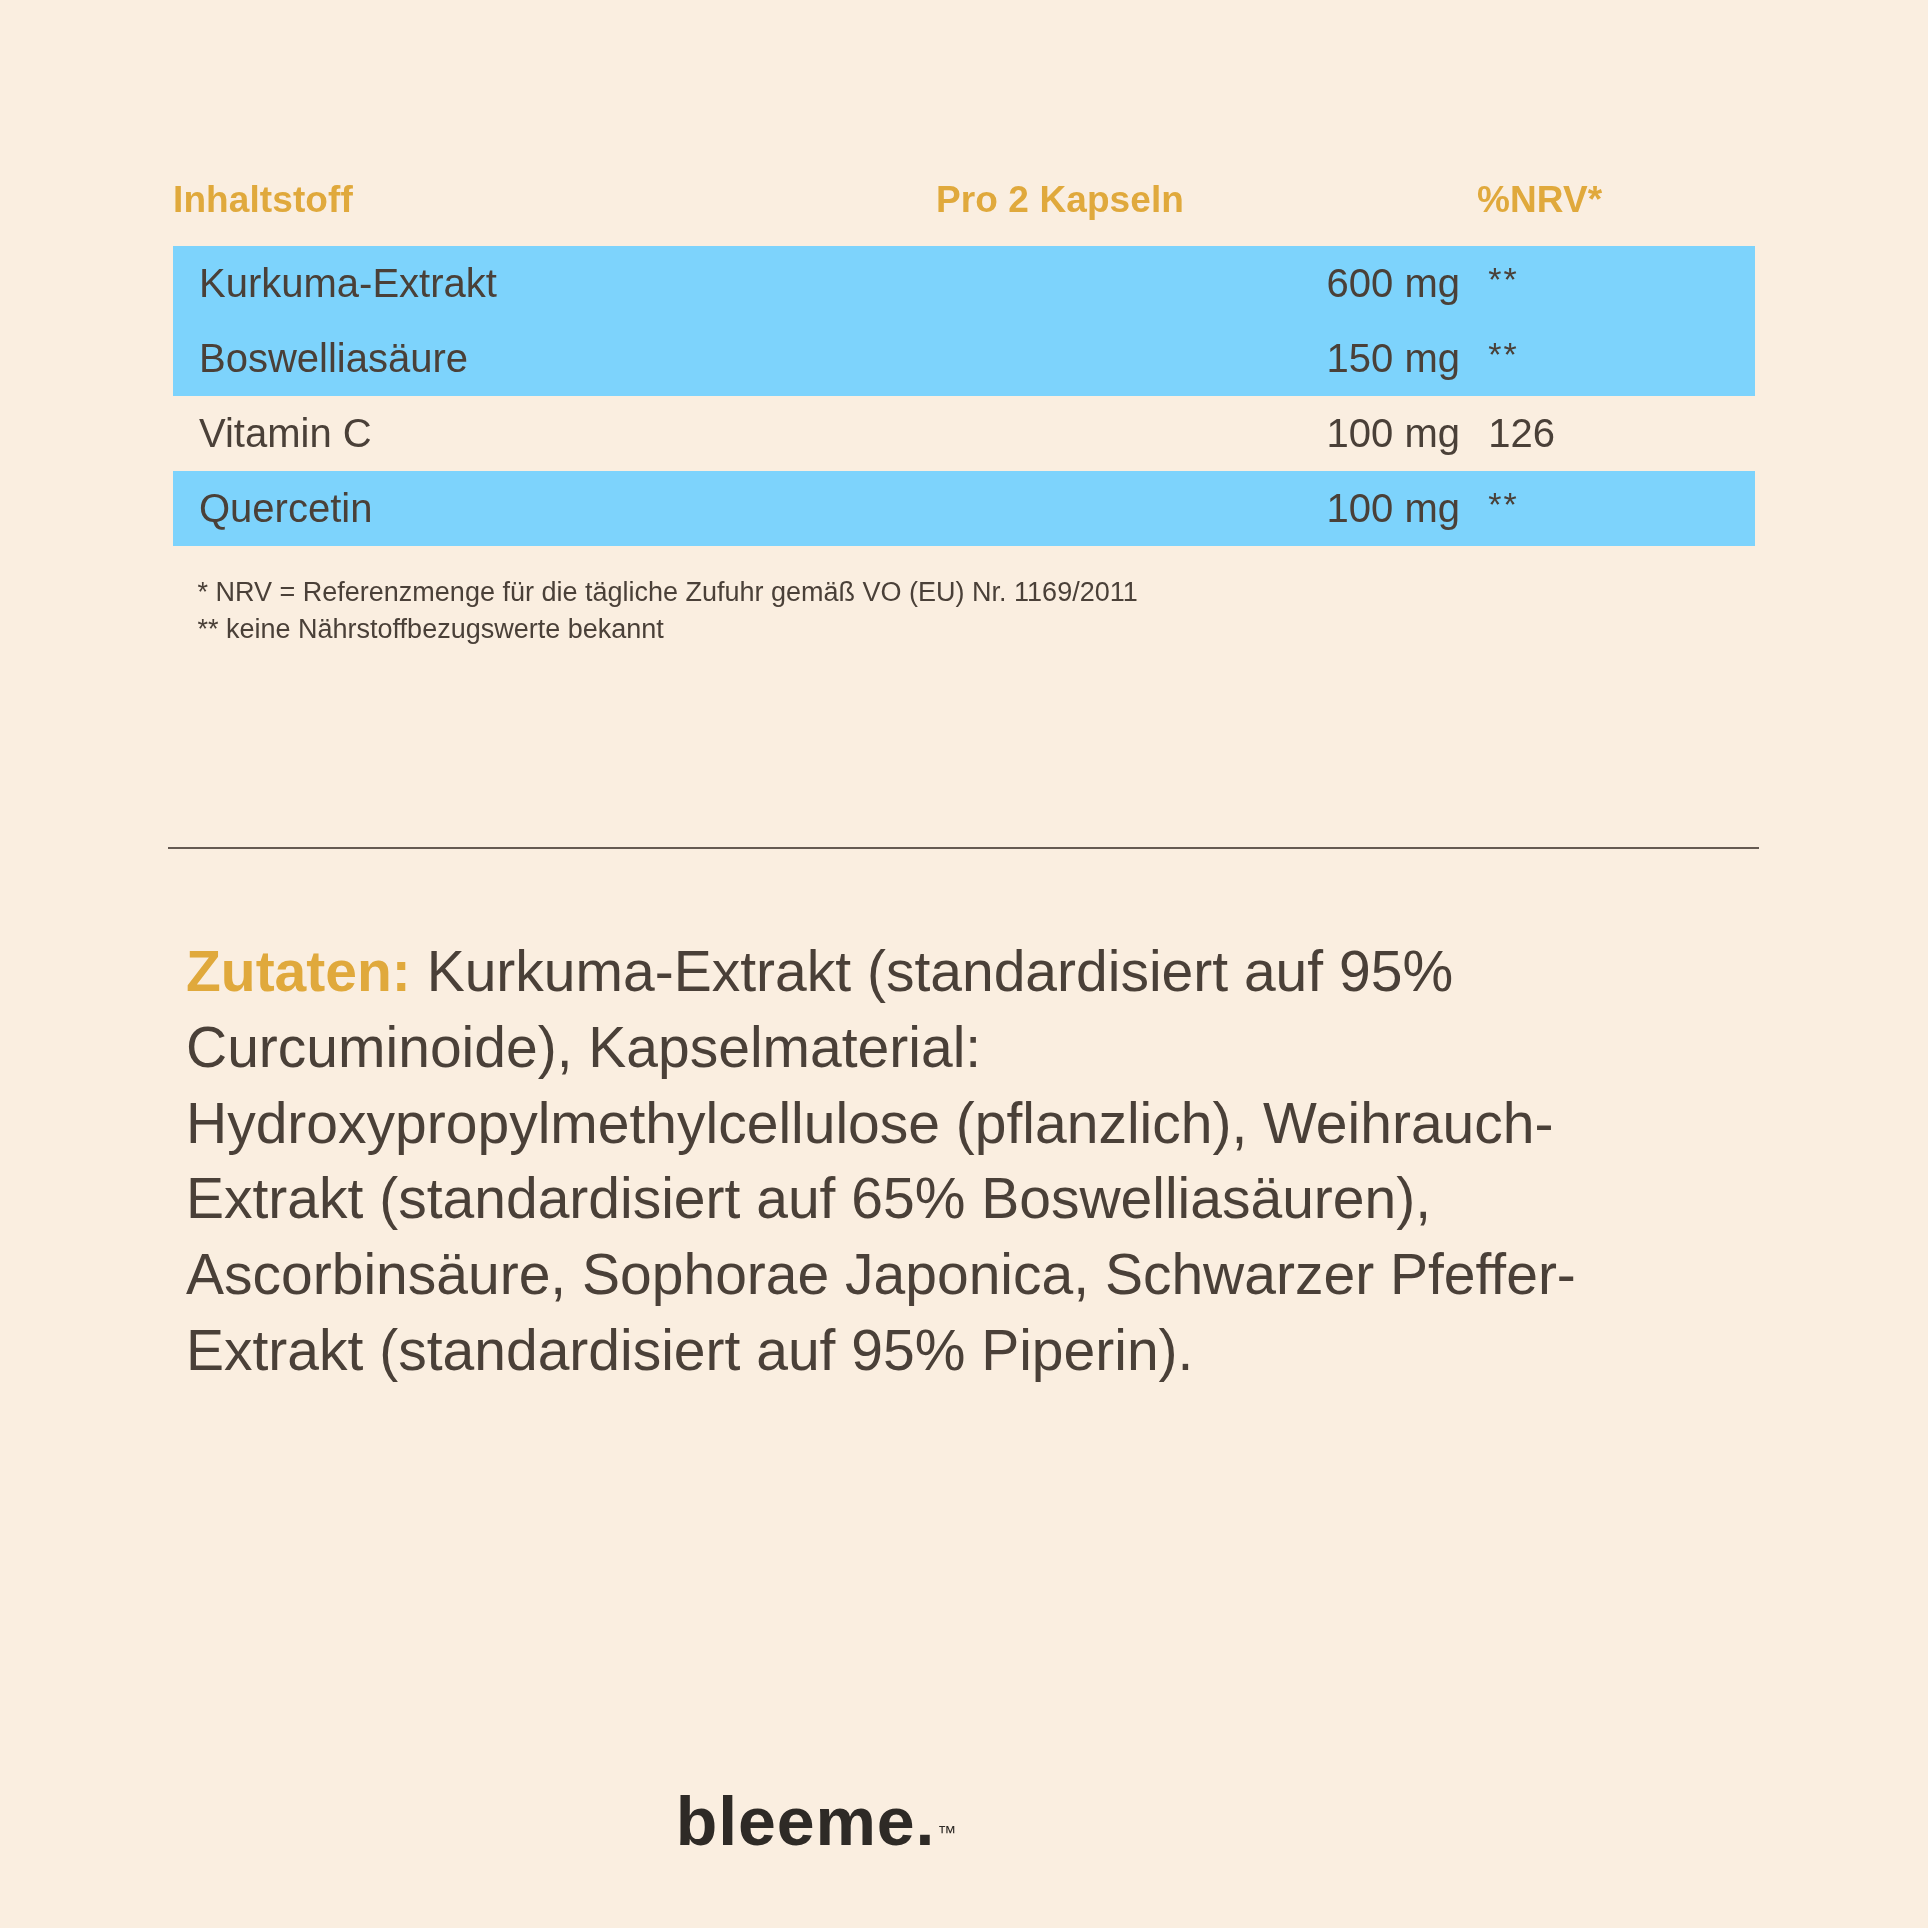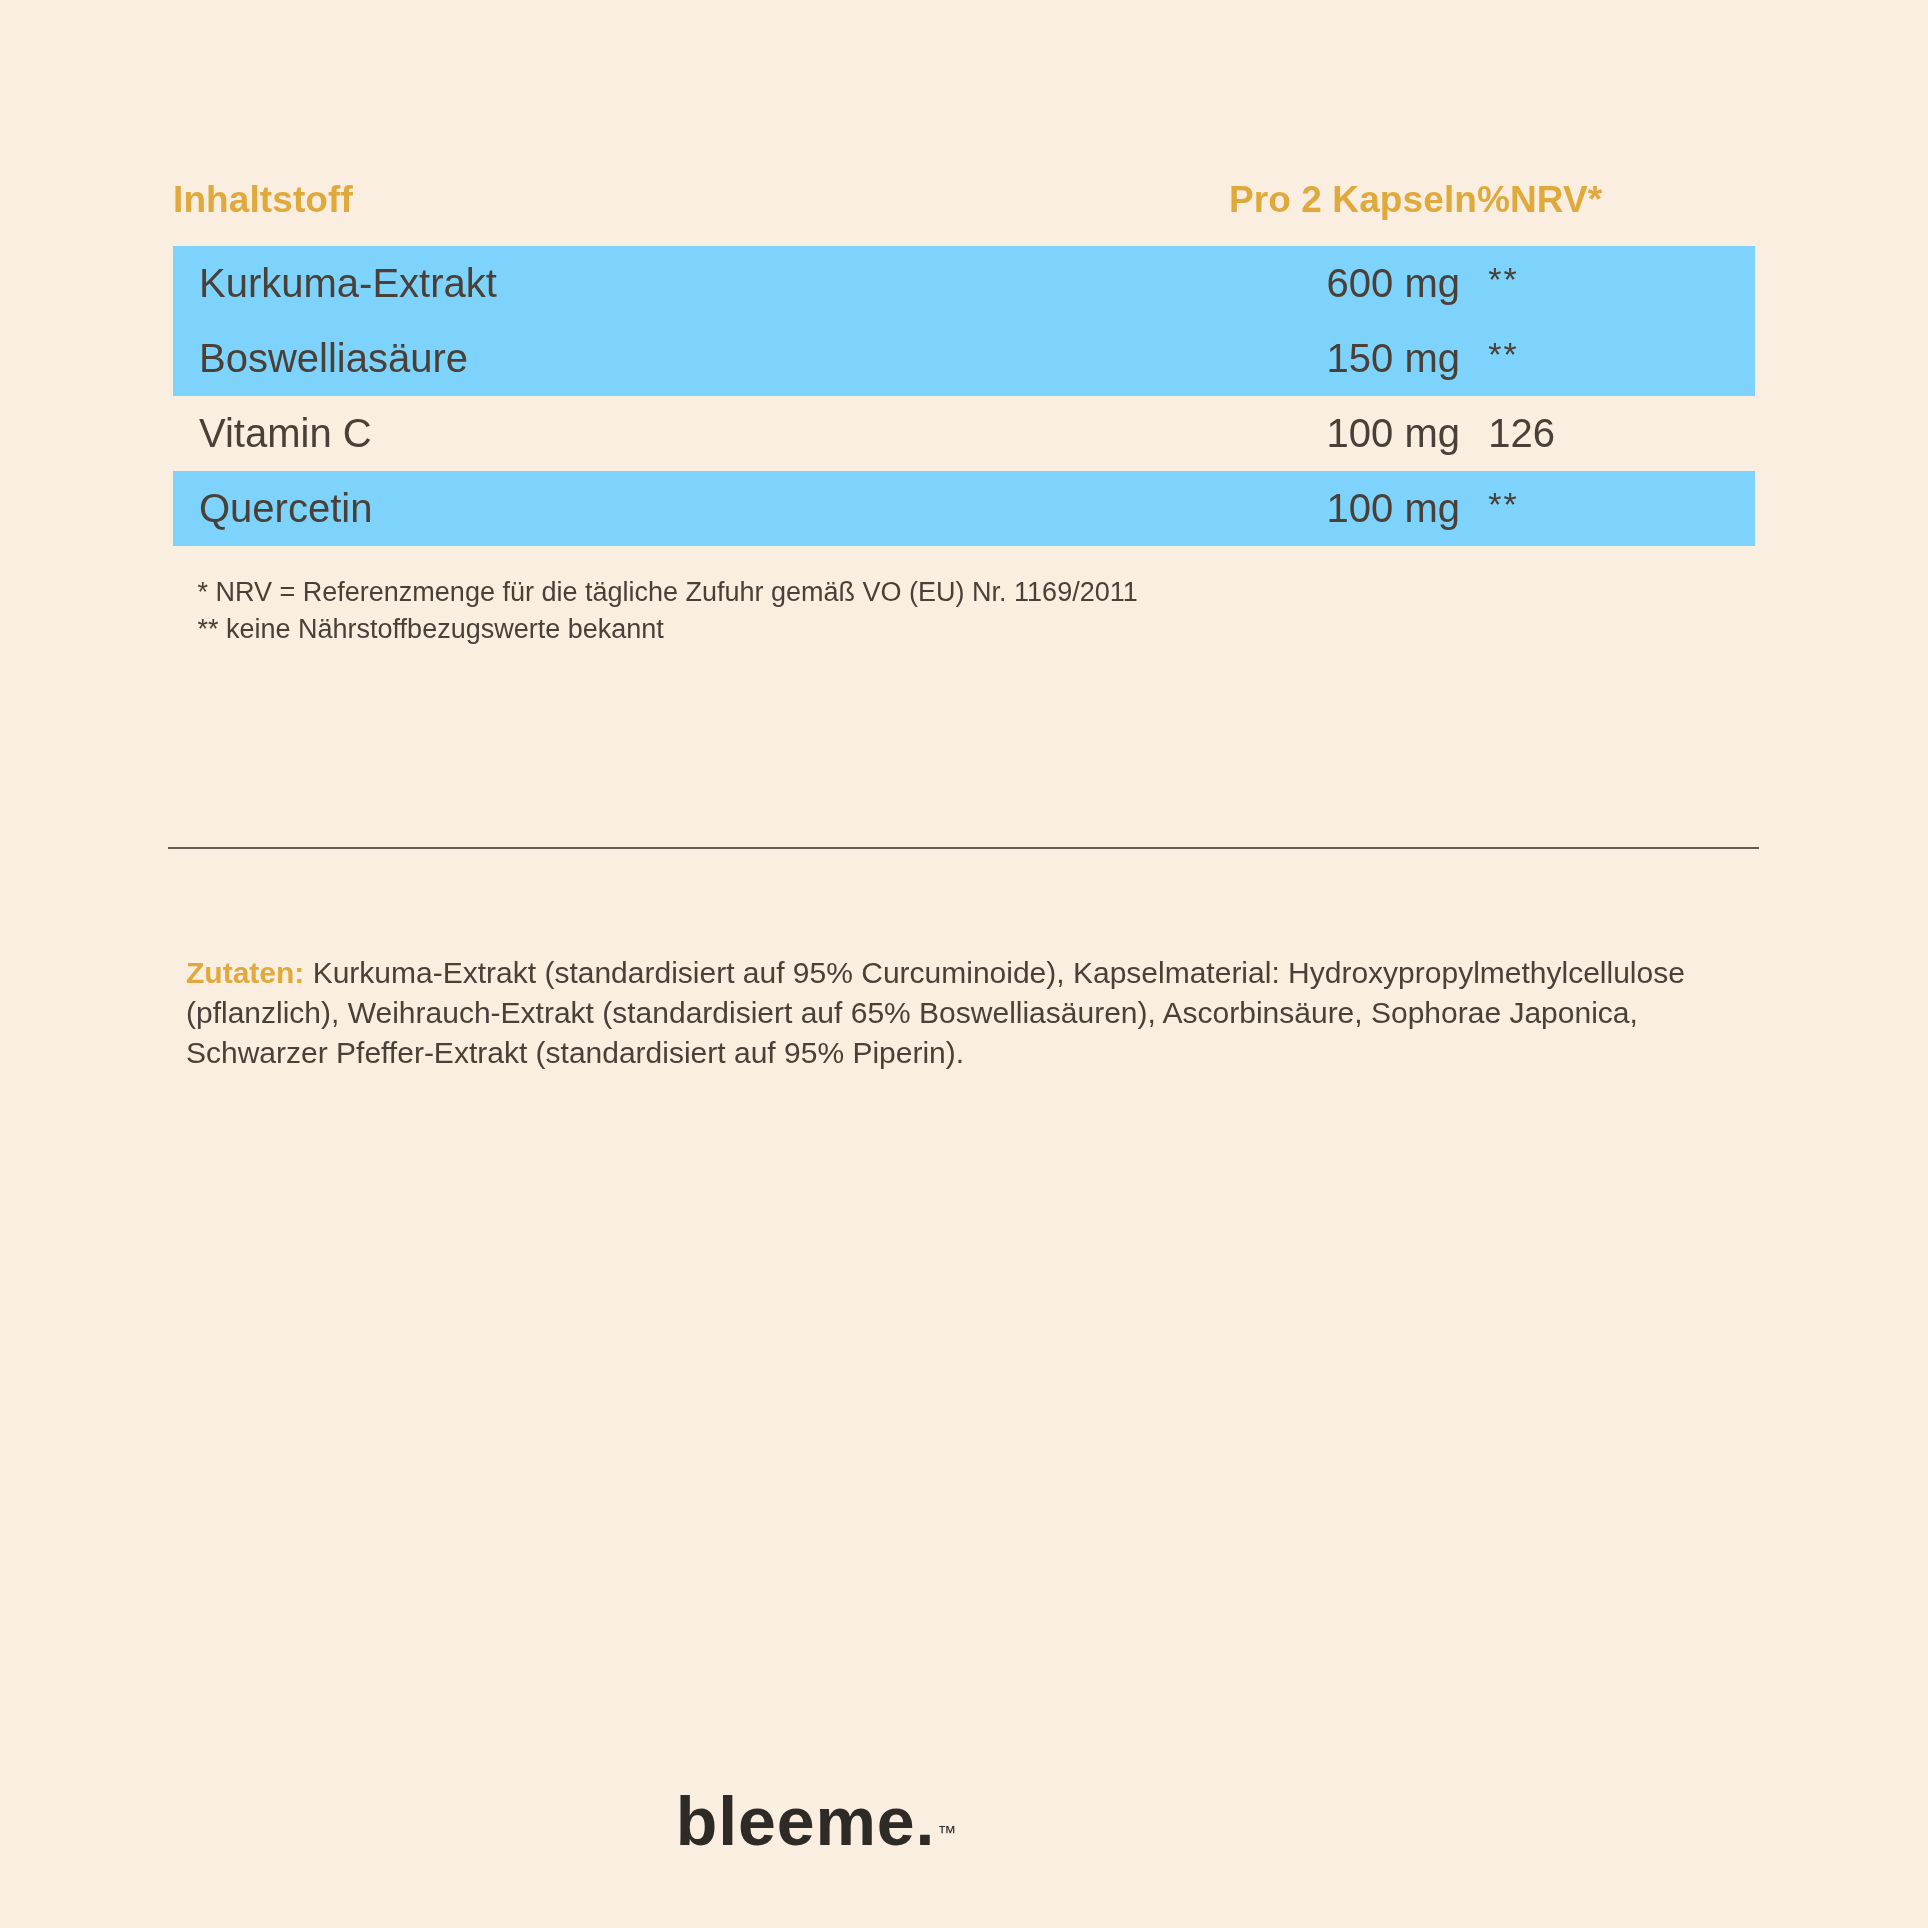--- a/index.html
+++ b/index.html
@@ -41,21 +41,21 @@
   table.nutrition col.c3 { width: 278px; }
 
   table.nutrition thead th {
     font-size: 37px;
     font-weight: bold;
     color: #E0A93C;
     padding: 0 0 24.5px 0;
     letter-spacing: 0.1px;
   }
   th.h-ingredient { text-align: left; padding-left: 26px; }
-  th.h-amount { text-align: right; padding-right: 17px; }
+  th.h-amount { text-align: left; padding-right: 17px; }
   th.h-nrv { text-align: left; padding-left: 11.3px; }
 
   table.nutrition tbody td {
     font-size: 40px;
     font-weight: 400;
     color: #4a4038;
     height: 73px;
     vertical-align: middle;
   }
   td.ingredient { text-align: left; padding-left: 26px; }
@@ -90,23 +90,23 @@
     width: 1591px;
     height: 1.9px;
     background: #4a4038;
     opacity: 0.85;
   }
 
   
   .ingredients {
     position: absolute;
     left: 186px;
-    top: 923px;
+    top: 877px;
     width: 1525px;
-    font-size: 30px;
+    font-size: 57px;
     line-height: 1.33;
     color: #4a4038;
   }
   .ingredients .label {
     color: #E0A93C;
     font-weight: bold;
   }
 
   
   .logo {

